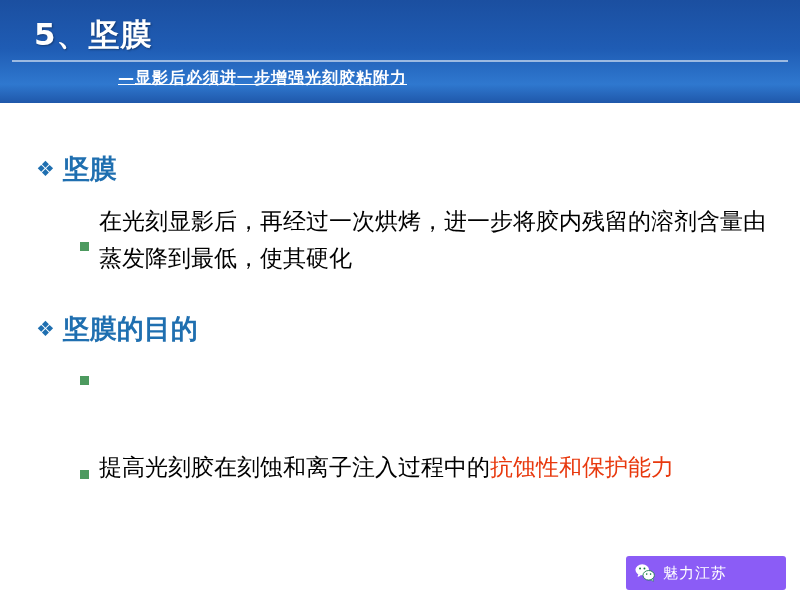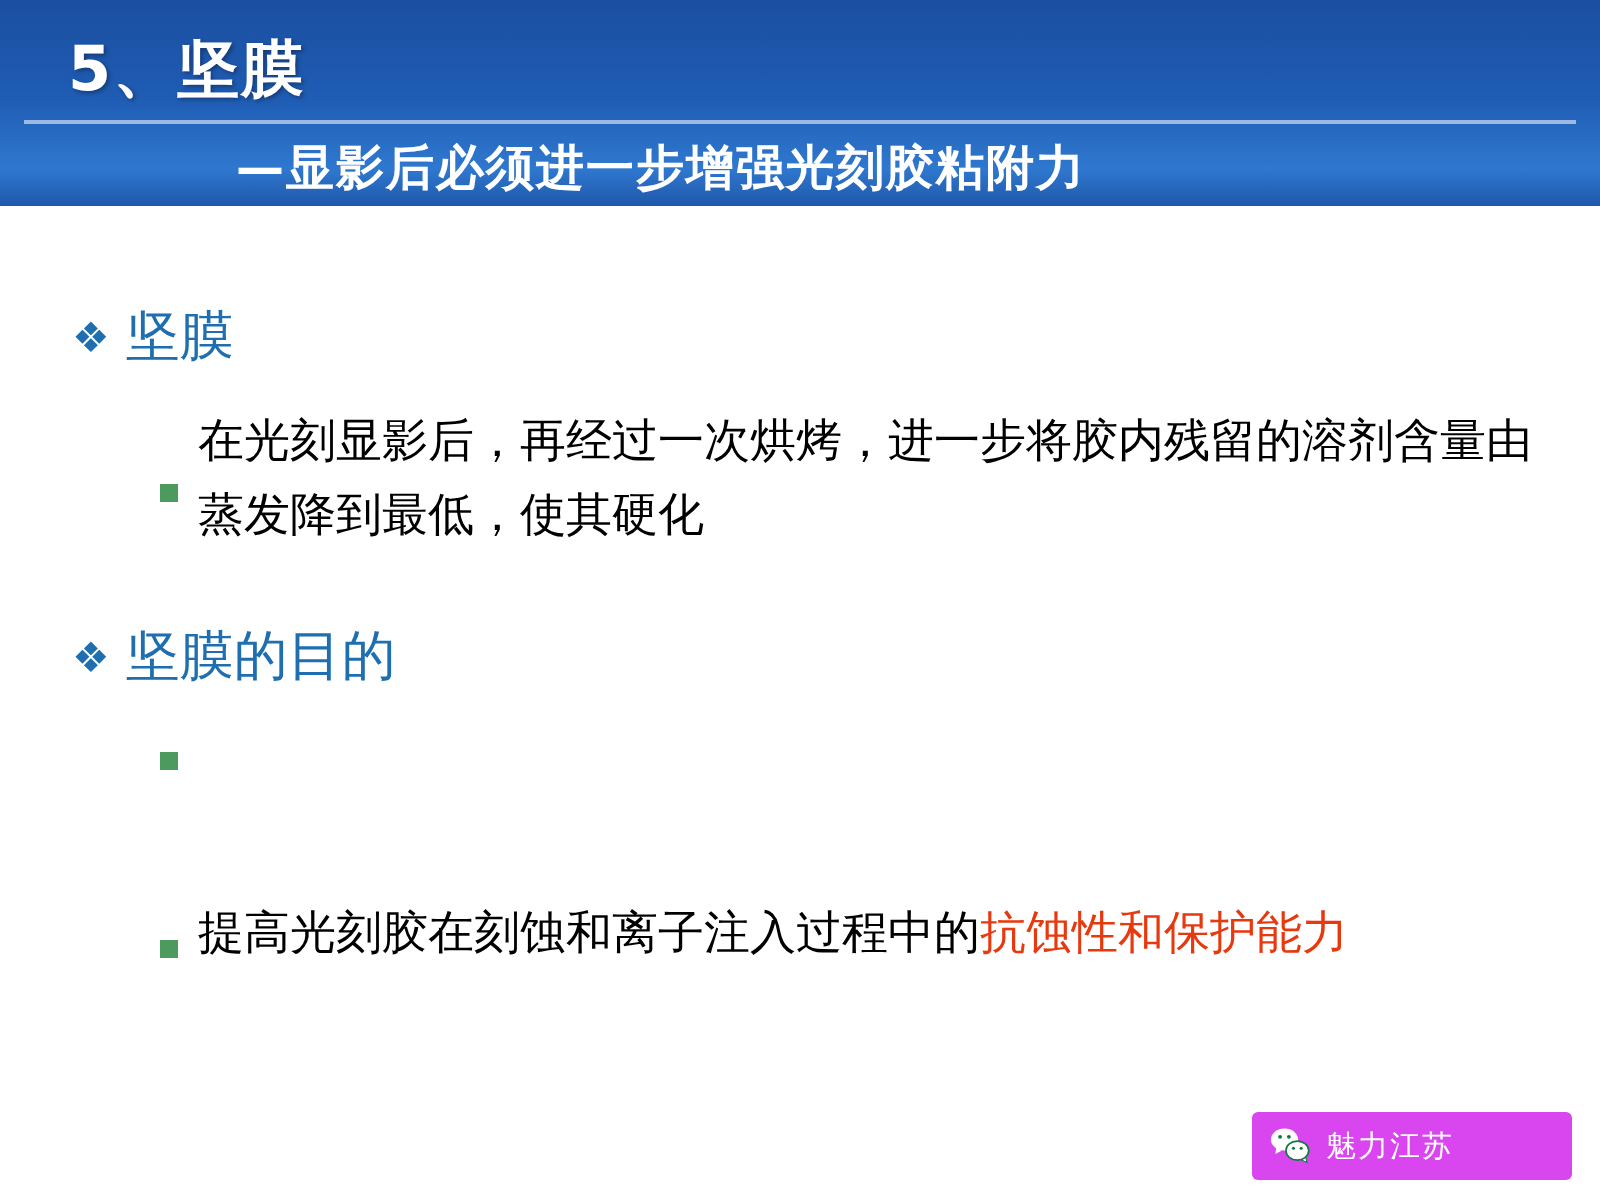--- a/index.html
+++ b/index.html
@@ -48,24 +48,25 @@
     font-weight: bold;
     letter-spacing: 1px;
     text-shadow: 1px 1px 2px rgba(0,0,0,0.35);
     white-space: nowrap;
   }
   .header-subtitle {
     position: absolute;
     left: 118px;
     top: 68px;
     color: #ffffff;
-    font-size: 24px;
+    font-size: 16px;
     font-weight: bold;
     letter-spacing: 1px;
     white-space: nowrap;
+    text-decoration: underline;
   }
   .header-rule {
     position: absolute;
     left: 12px;
     top: 60px;
     width: 776px;
     height: 2px;
     background: rgba(255,255,255,0.55);
   }
   
@@ -85,21 +86,21 @@
   .l1 .bullet {
     color: #1f6fb0;
     font-size: 21px;
     line-height: 1;
     margin-right: 8px;
     margin-top: 6px;
   }
   .l1 .text {
     color: #1f6fb0;
     font-size: 27px;
-    font-weight: normal;
+    font-weight: bold;
     line-height: 1.15;
   }
   .l2 {
     position: absolute;
     display: flex;
     align-items: center;
   }
   .l2 .sq {
     width: 9px;
     height: 9px;
@@ -118,21 +119,21 @@
   .red {
     color: #e8380d;
   }
   
   .footer-logo {
     position: absolute;
     right: 14px;
     bottom: 10px;
     width: 160px;
     height: 34px;
-    background: #d946ef;
+    background: #8b5cf6;
     border-radius: 3px;
     display: flex;
     align-items: center;
     padding-left: 8px;
     box-sizing: border-box;
   }
   .footer-logo .wx {
     width: 22px;
     height: 22px;
     flex: 0 0 auto;

